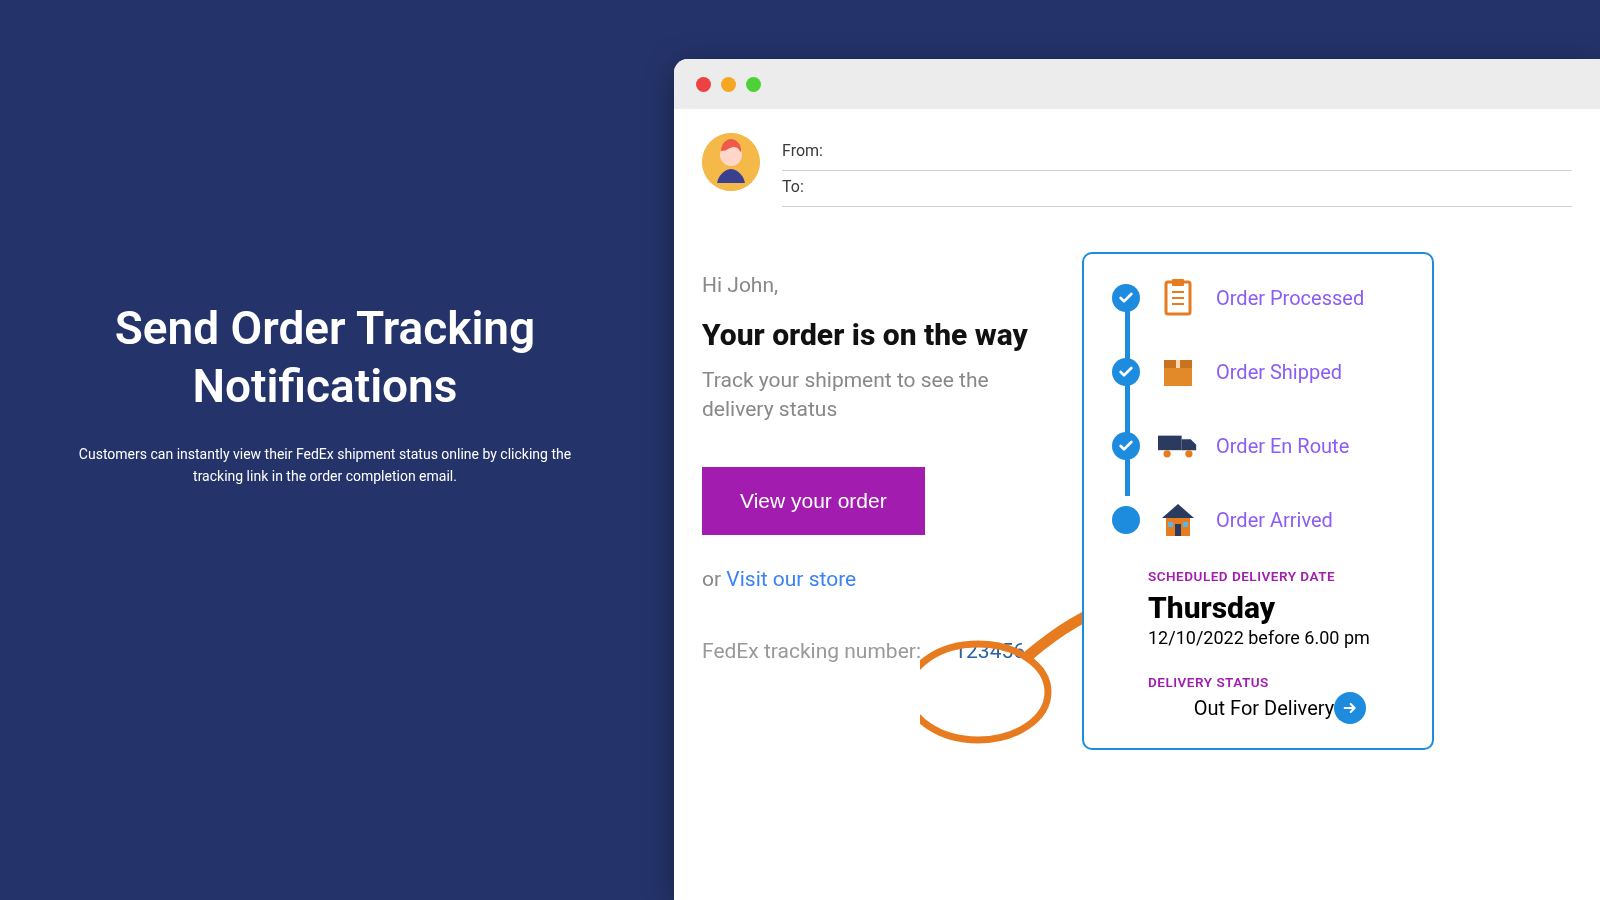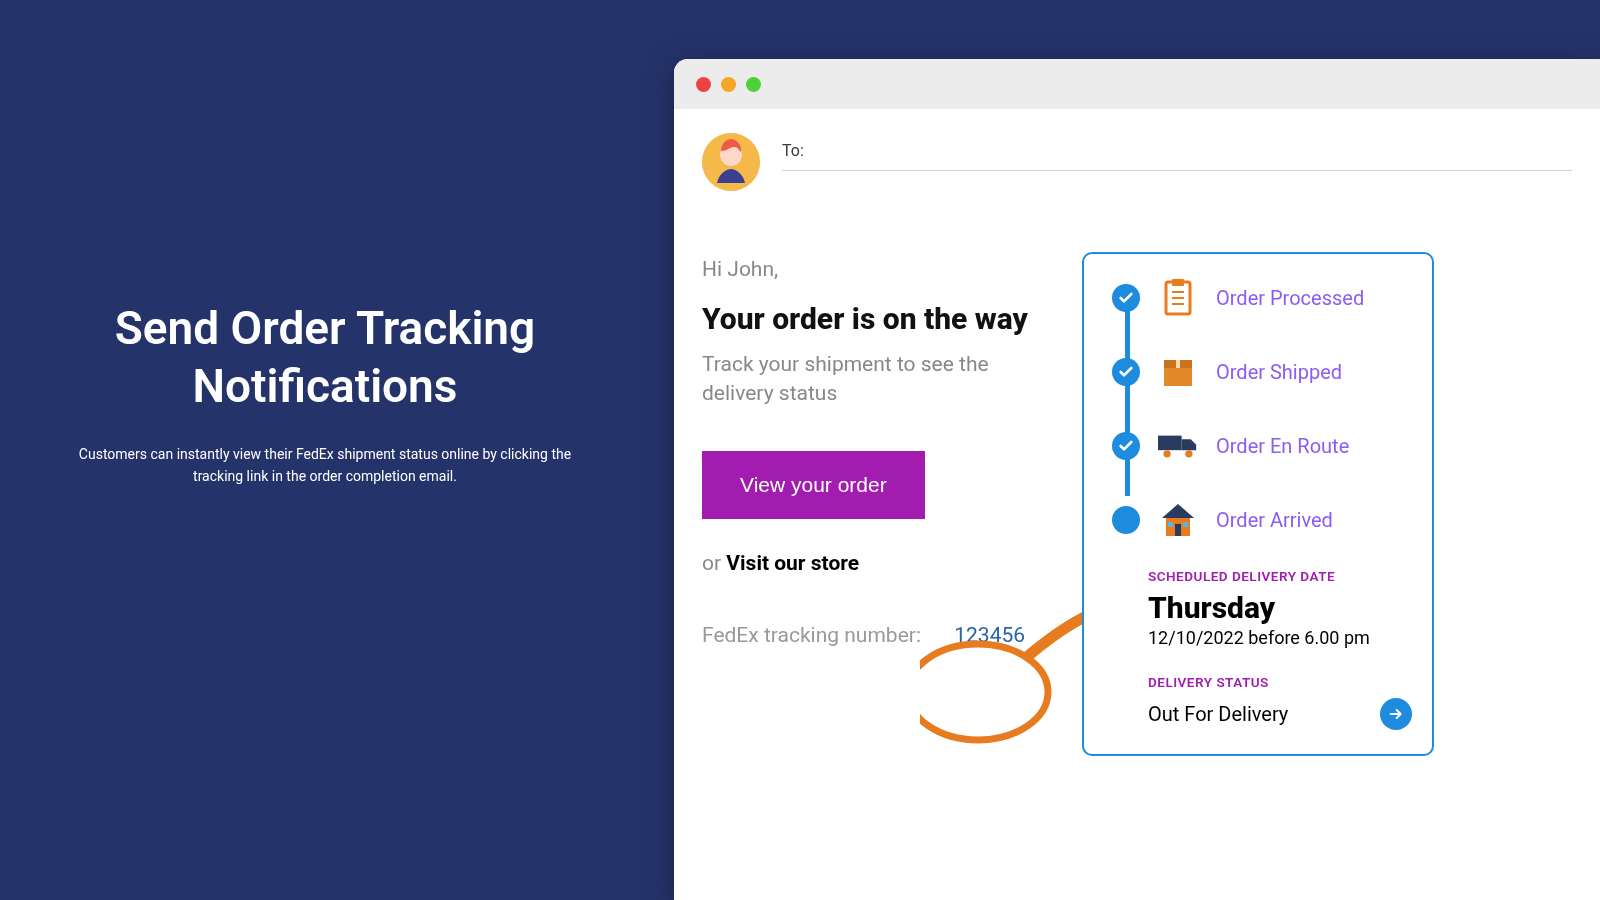--- a/index.html
+++ b/index.html
@@ -89,21 +89,21 @@
   .view-btn {
     display:inline-block;
     background:#a21caf;
     color:#fff;
     font-size:21px;
     padding:22px 38px;
     border:none;
     cursor:pointer;
   }
   .or-line { margin-top:32px; font-size:21px; color:#888; }
-  .or-line a { color:#000000; text-decoration:none;font-weight:bold; }
+  .or-line a { color:#3b82f6; text-decoration:none; }
   .track-line { margin-top:48px; font-size:21px; color:#999; }
   .track-num { color:#2a62a8; margin-left:28px; }
 
   
   .panel {
     position:absolute;
     left:408px; top:193px;
     width:352px;
     background:#fff;
     border:2px solid #1d8cde;
@@ -127,21 +127,21 @@
     left:21px; top:18px;
     width:5px;
     background:#1d8cde;
     z-index:1;
   }
   .step-icon { width:40px; height:40px; flex:0 0 auto; display:flex; align-items:center; justify-content:center;}
   .step-label { flex:1; }
   .panel-label { font-size:13.5px; letter-spacing:0.5px; color:#a21caf; font-weight:600; margin-top:18px; }
   .panel-day { font-size:30px; font-weight:800; margin-top:6px; }
   .panel-date { font-size:18px; margin-top:2px; }
-  .status-row { display:flex; align-items:center; justify-content:space-between; margin-top:8px;}
+  .status-row { display:flex; align-items:center; justify-content:center; margin-top:2px;}
   .status-row span { font-size:20px; }
   .arrow-circ { width:32px; height:32px; border-radius:50%; background:#1d8cde; display:flex; align-items:center; justify-content:center;}
 
   
   .swoosh { position:absolute; left:246px; top:505px; width:200px; height:190px; pointer-events:none;}
 </style>
 </head>
 <body>
 
 <div class="left-copy">
@@ -160,20 +160,21 @@
   <div class="header-area">
     <div class="avatar-wrap">
       <svg viewBox="0 0 58 58">
         <circle cx="29" cy="29" r="29" fill="#f5b94a"></circle>
         <circle cx="29" cy="22" r="11" fill="#ffd7c9"></circle>
         <path d="M15 50c2-10 10-14 14-14s12 4 14 14" fill="#3b3f8f"></path>
         <path d="M19 18c0-8 6-12 10-12s11 4 10 13c-2-1-2-5-7-5s-6 4-13 4z" fill="#ee5a4a"></path>
       </svg>
     </div>
     <div class="meta-fields">
+      <div class="meta-field">From:</div>
       <div class="meta-field">To:</div>
     </div>
   </div>
 
   <div class="body-area">
     <div class="greeting">Hi John,</div>
     <h2>Your order is on the way</h2>
     <div class="subtext">Track your shipment to see the delivery status</div>
     <button class="view-btn">View your order</button>
     <div class="or-line">

